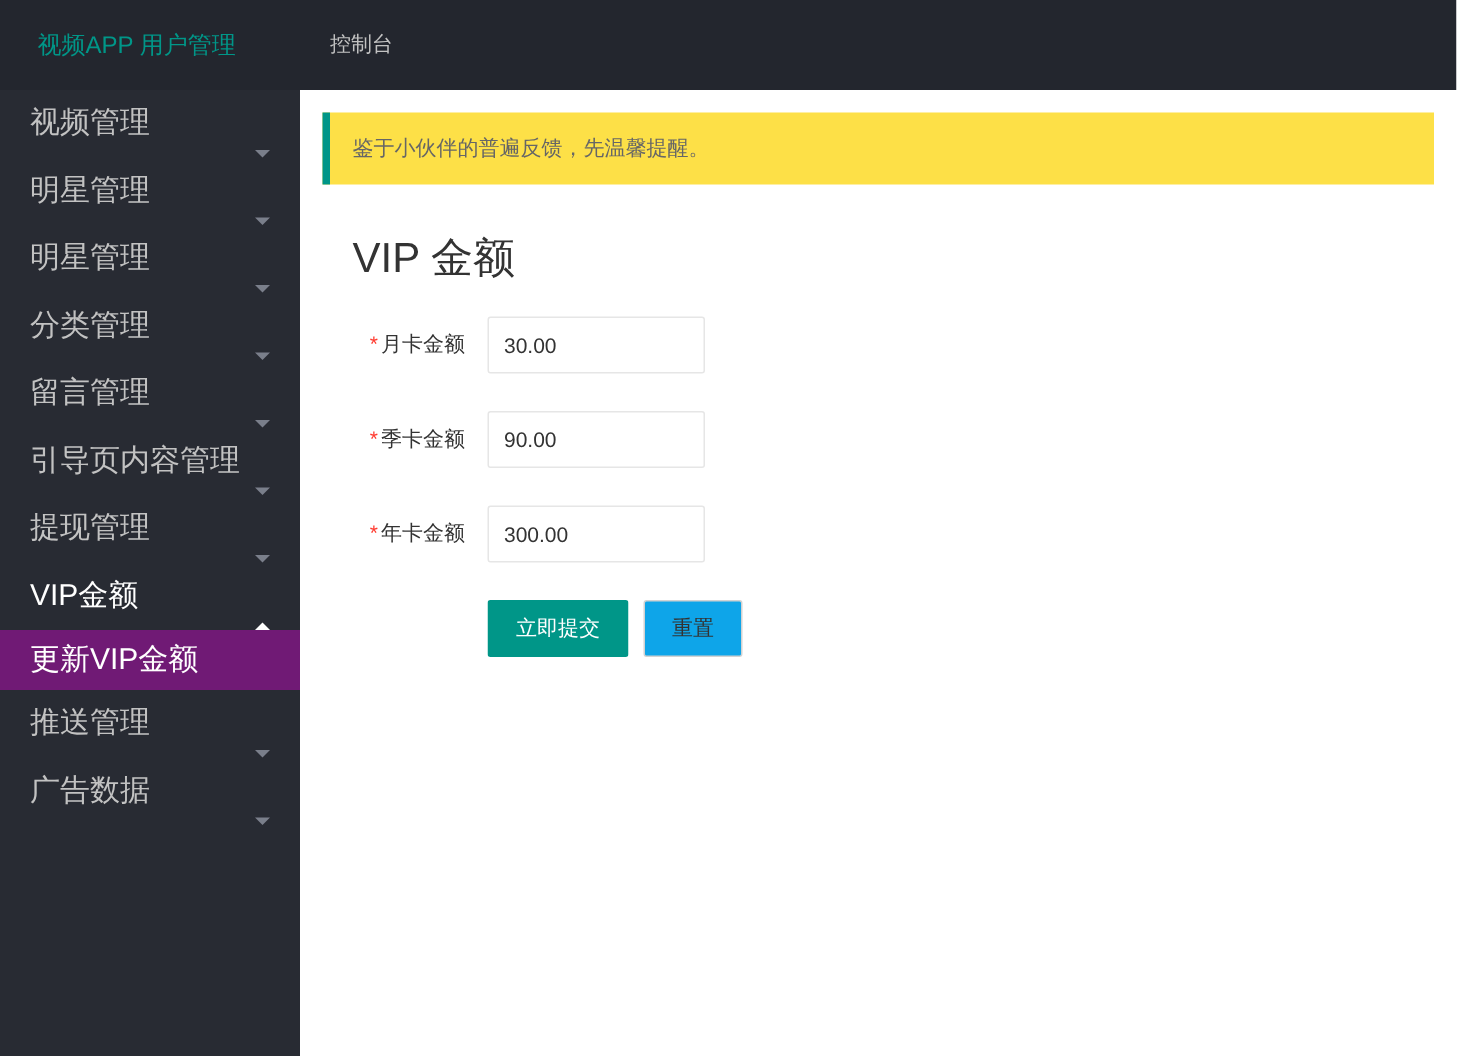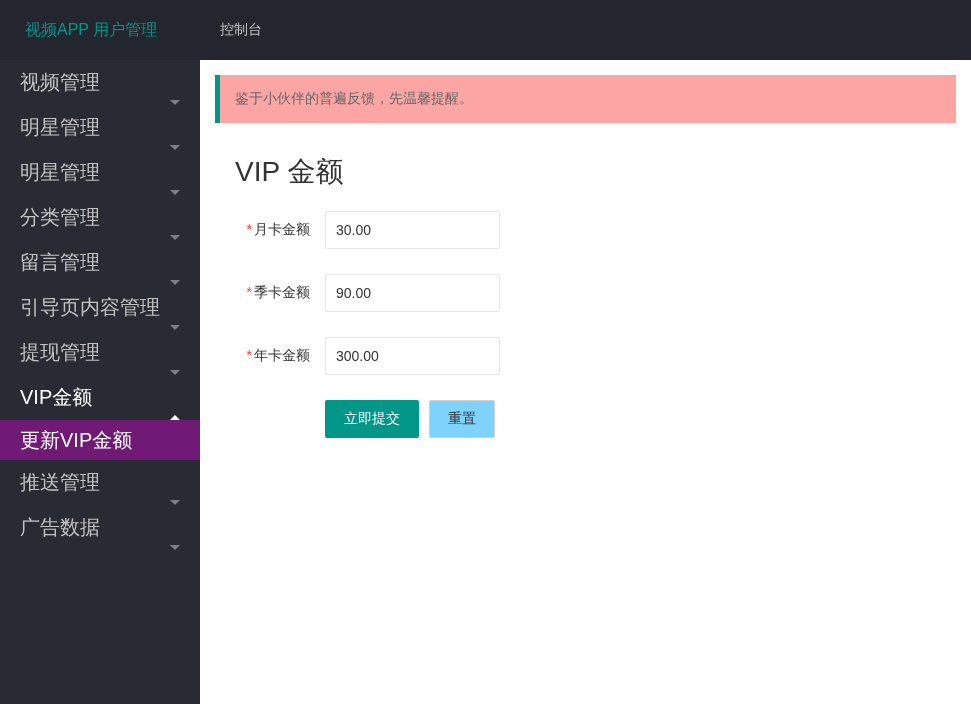--- a/index.html
+++ b/index.html
@@ -77,21 +77,21 @@
     border-top: none;
     border-bottom: 5px solid #fff;
   }
   .content {
     flex: 1;
     padding: 15px;
     background: #fff;
     overflow-y: auto;
   }
   .notice {
-    background: #fca5a5;
+    background: #fde047;
     border-left: 5px solid #009688;
     padding: 15px;
     color: #666;
     margin-bottom: 20px;
   }
   .fieldset {
     border: none;
     margin: 0 0 10px 20px;
   }
   .legend {
@@ -105,21 +105,21 @@
     margin-bottom: 25px;
   }
   .form-label {
     width: 90px;
     text-align: right;
     padding-right: 15px;
     color: #333;
   }
   .required { color: #ff3b30; margin-right: 2px; }
   .form-input {
-    width: 175px;
+    width: 145px;
     height: 38px;
     border: 1px solid #e6e6e6;
     padding: 0 10px;
     font-size: 14px;
     color: #333;
     outline: none;
     border-radius: 2px;
   }
   .form-buttons {
     display: flex;
@@ -132,21 +132,21 @@
     border: 1px solid transparent;
     border-radius: 2px;
     cursor: pointer;
     font-size: 14px;
   }
   .btn-primary {
     background: #009688;
     color: #fff;
   }
   .btn-default {
-    background: #7dd3fc;
+    background: #0ea5e9;
     border: 1px solid #d2d2d2;
     color: #333;
   }
 </style>
 </head>
 <body>
 
 <div class="header">
   <div class="logo">视频APP 用户管理</div>
   <div class="header-nav">

